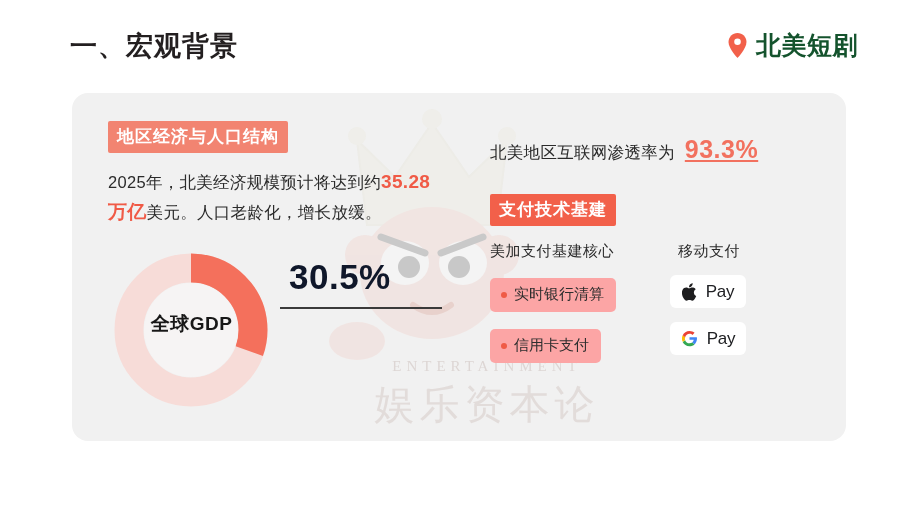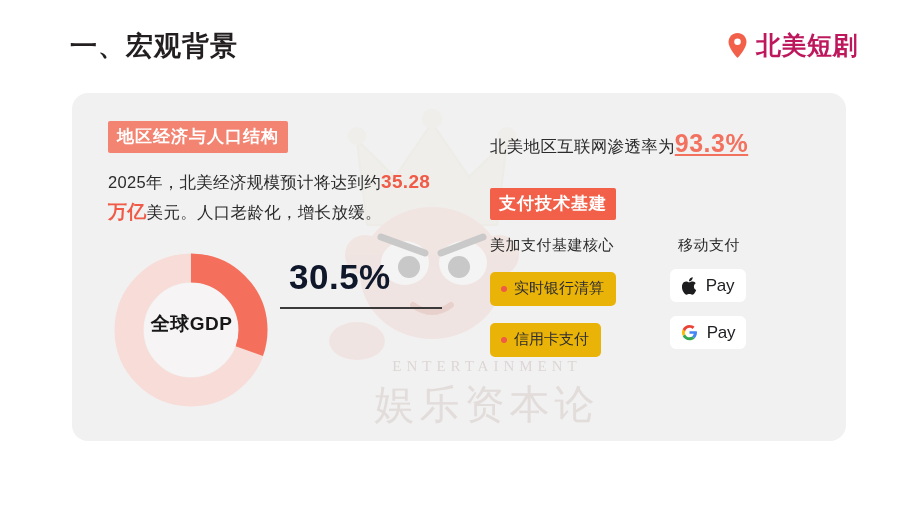--- a/index.html
+++ b/index.html
@@ -42,21 +42,21 @@
     gap: 9px;
   }
   .pin-icon {
     width: 19px;
     height: 25px;
     display: block;
   }
   .brand-label {
     font-size: 25px;
     font-weight: 700;
-    color: #be185d;
+    color: #14532d;
     letter-spacing: 0.5px;
     white-space: nowrap;
   }
 
   
   .content-card {
     position: absolute;
     left: 72px;
     top: 93px;
     width: 774px;
@@ -171,24 +171,24 @@
   }
 
   
   .col-right {
     position: absolute;
     left: 418px;
     top: 28px;
     width: 330px;
   }
   .stat-line {
-    margin-top: 8px;
+    margin-top: 14px;
     display: flex;
     align-items: baseline;
-    gap: 0;
+    gap: 10px;
     white-space: nowrap;
   }
   .stat-label {
     font-size: 16.5px;
     color: #2b2b2b;
     letter-spacing: 0.3px;
   }
   .stat-big {
     font-size: 25px;
     font-weight: 700;
@@ -207,21 +207,21 @@
   .pay-col-head {
     font-size: 15px;
     color: #2b2b2b;
     letter-spacing: 0.5px;
     white-space: nowrap;
   }
   .pay-col-b .pay-col-head { padding-left: 16px; }
 
   .chip {
     margin-top: 17px;
-    background: #eab308;
+    background: #fca5a5;
     border-radius: 5px;
     padding: 7px 12px 8px 11px;
     display: inline-flex;
     align-items: center;
     gap: 7px;
     font-size: 15px;
     color: #2e2e2e;
     white-space: nowrap;
   }
   .chip-dot {

